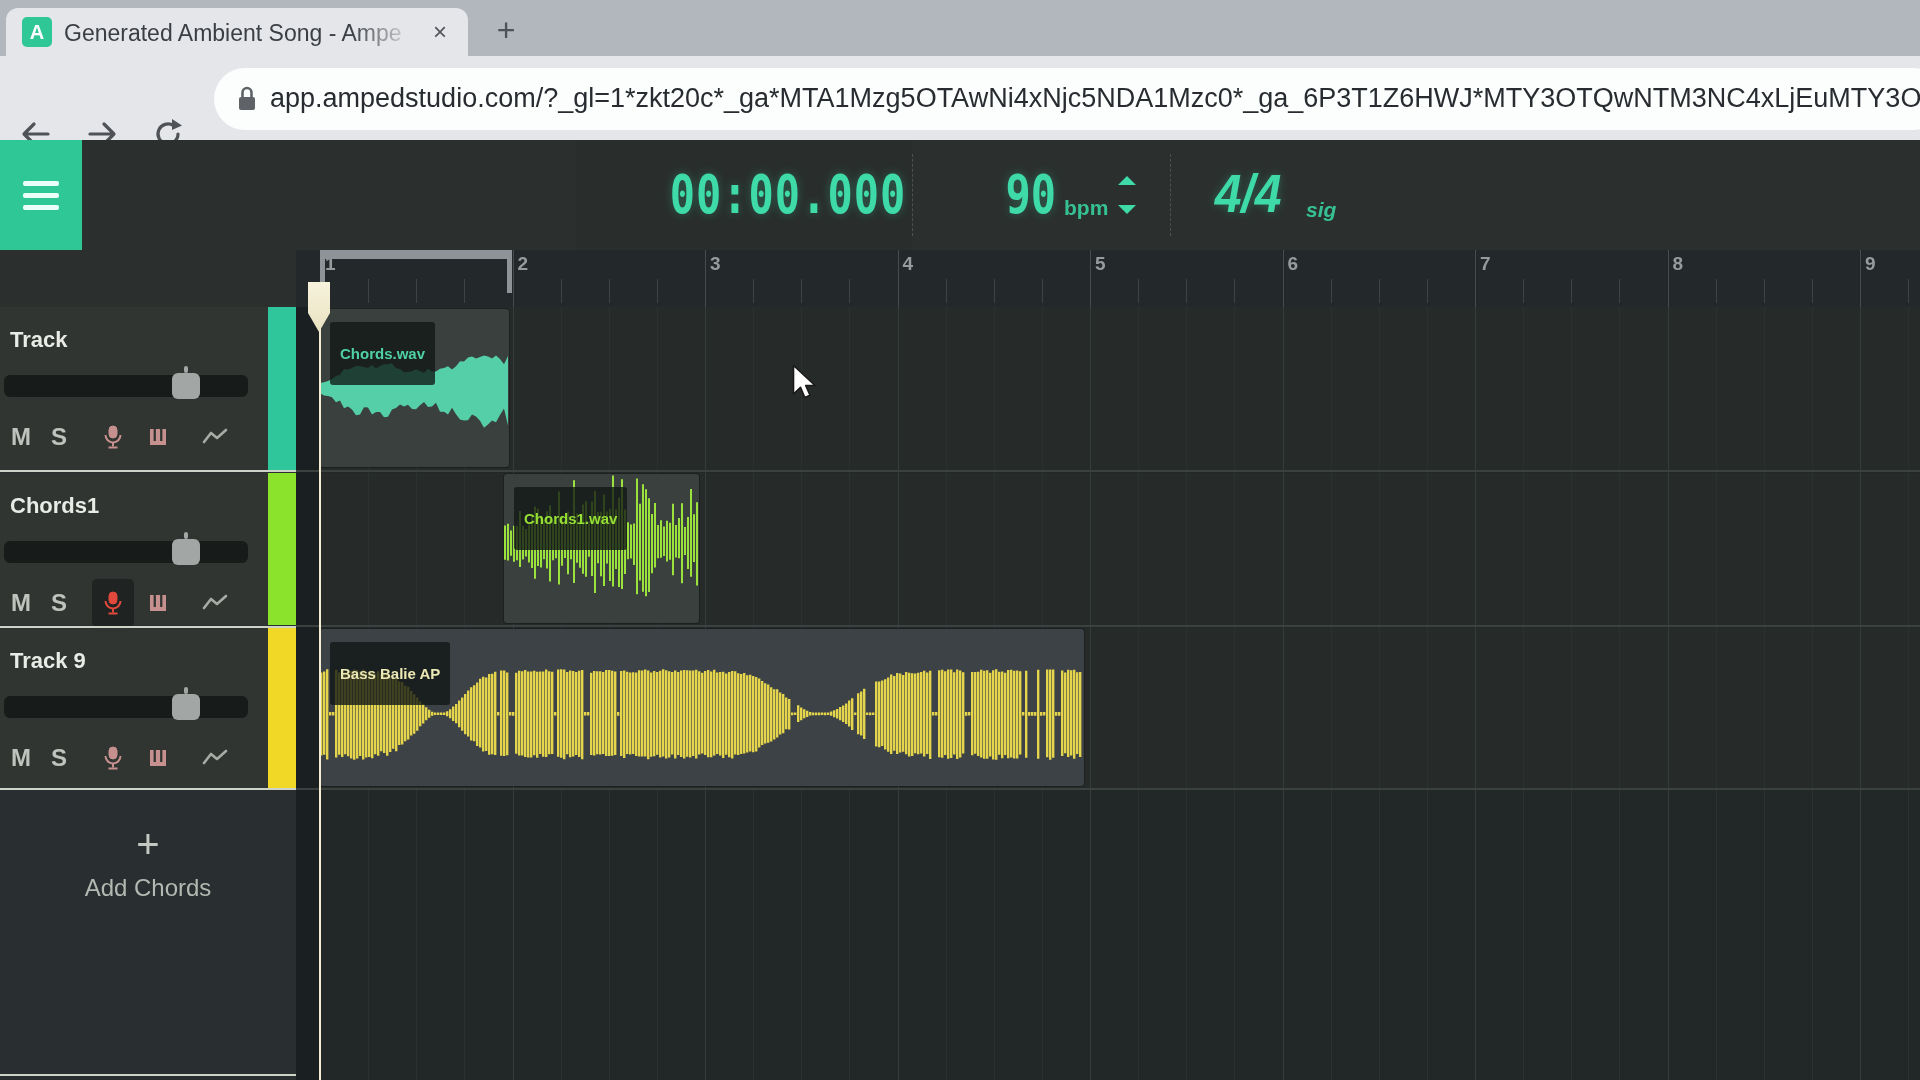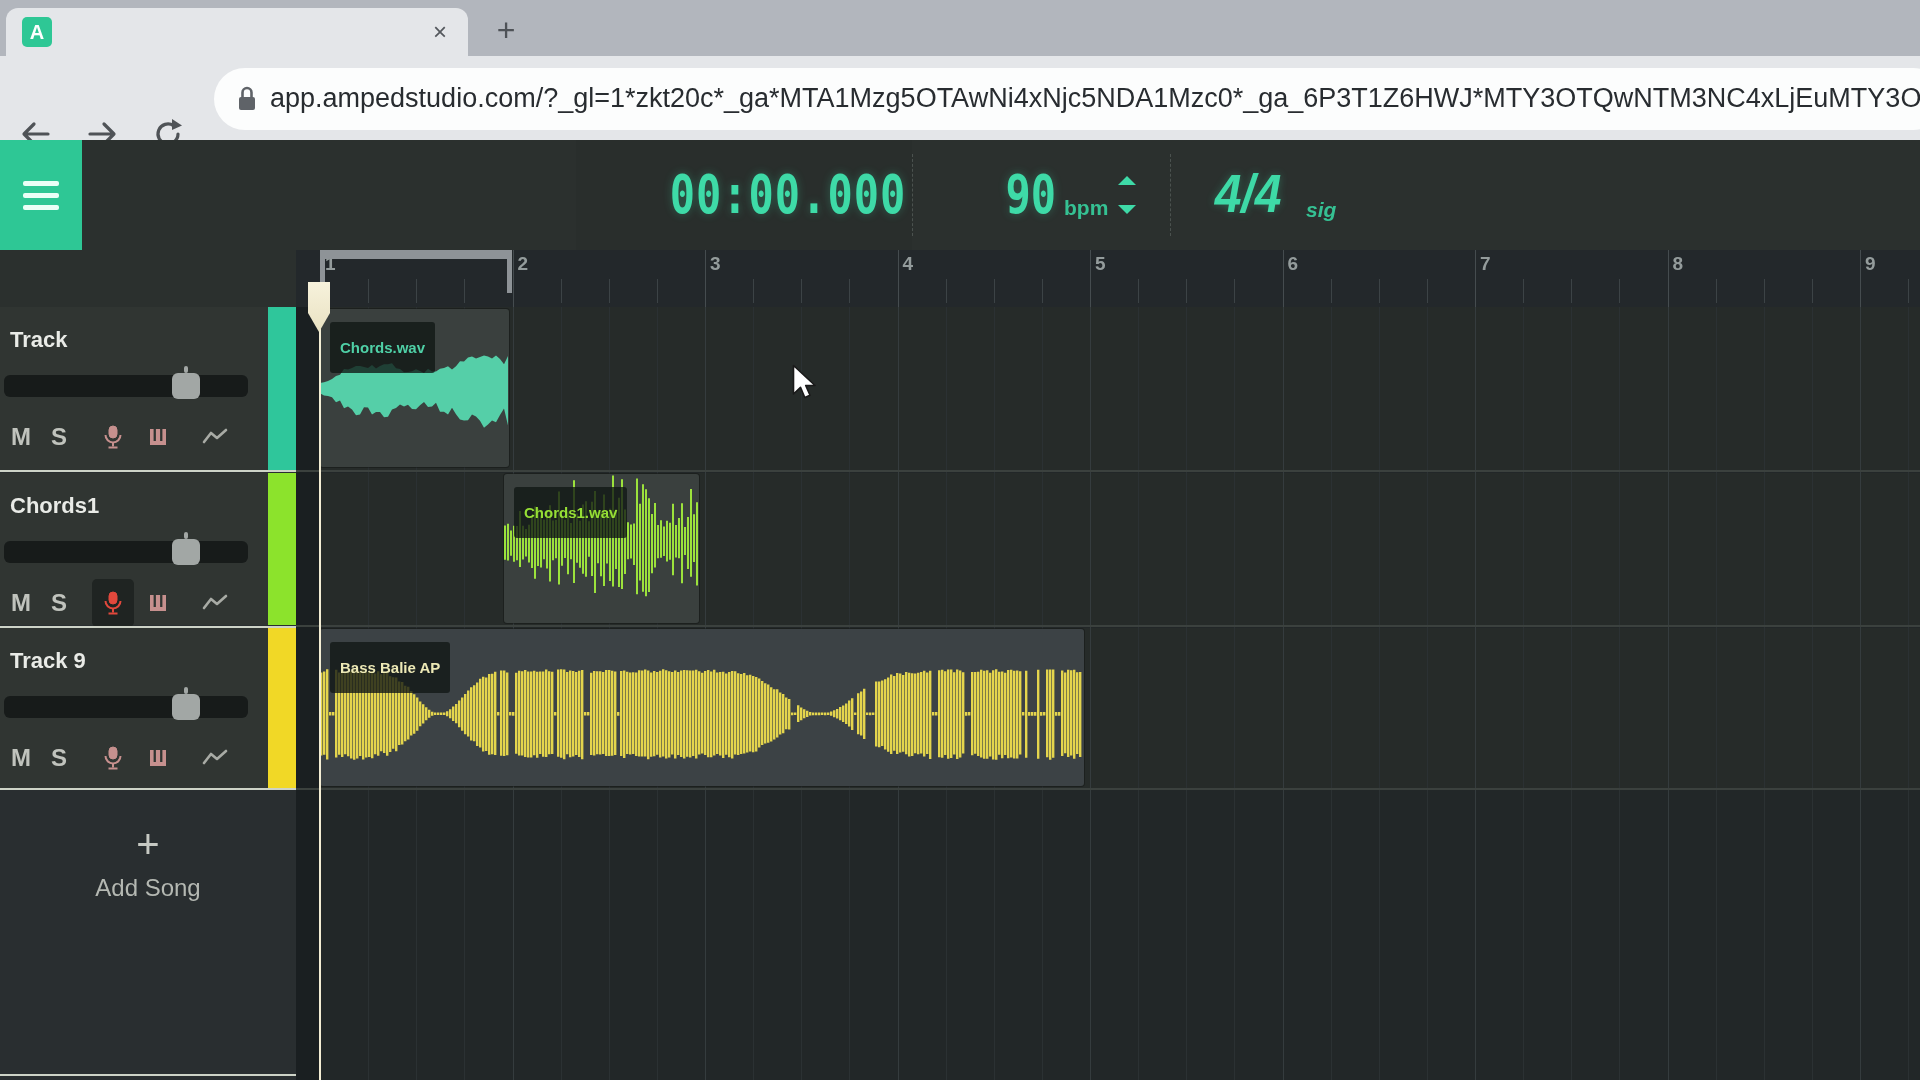--- a/index.html
+++ b/index.html
@@ -44,21 +44,21 @@
 
   
   .timeline{position:absolute;left:296px;top:307px;width:1624px;height:773px;background:#222728;overflow:hidden;}
   .lane{position:absolute;left:0;width:100%;background:#262b29;}
   .pregap{position:absolute;left:0;top:0;width:24px;height:100%;background:#1a1f21;}
   .g-bar{position:absolute;top:0;width:1px;height:100%;background:#353c3e;}
   .g-beat{position:absolute;top:0;width:1px;height:100%;background:#2b3133;}
   .lane-sep{position:absolute;left:0;width:100%;height:2px;background:#3b413e;}
   .clip{position:absolute;background:#3a403e;border-radius:3px;overflow:hidden;box-shadow:0 0 0 1px rgba(0,0,0,.25);}
   .clip .wave{position:absolute;left:0;top:0;width:100%;height:100%;}
-  .chip{position:absolute;left:10px;top:13px;background:rgba(17,23,21,.78);padding:17px 10px;border-radius:3px;font-size:15px;font-weight:bold;white-space:nowrap;z-index:2;}
+  .chip{position:absolute;left:10px;top:13px;background:rgba(17,23,21,.78);padding:23px 10px;border-radius:3px;font-size:15px;font-weight:bold;white-space:nowrap;z-index:2;}
 
   
   .ph-line{position:absolute;width:2px;background:rgba(243,237,212,.95);z-index:30;}
   .ph-flag{position:absolute;width:22px;height:50px;background:linear-gradient(#f7f2dc,#e9e2c2);z-index:31;clip-path:polygon(0 0,100% 0,100% 62%,50% 100%,0 62%);}
 
   
   .panel-corner{position:absolute;left:0;top:250px;width:296px;height:57px;background:#2b302e;}
   .panel{position:absolute;left:0;top:307px;width:296px;height:773px;background:#292e30;}
   .track{position:absolute;left:0;width:296px;background:#303532;}
   .strip{position:absolute;right:0;top:0;width:28px;height:100%;}
@@ -83,20 +83,21 @@
 </head>
 <body>
 
 <div id="screen">
 
   <div class="tabstrip">
     <div class="tab">
       <span class="favicon" id="favicon" style="background: rgb(46, 199, 149);">
           <span>A</span>
         </span>
+      <span class="tab-title">Generated Ambient Song - Ampe</span>
       <button class="tab-close">×</button>
     </div>
     <button class="newtab">+</button>
   </div>
   <div class="urlrow">
     <button class="navbtn" style="left:14px;">
       <svg width="36" height="36" viewBox="0 0 36 36">
           <path d="M30,18 H8 M16,8 L6,18 L16,28" stroke="#4f5357" stroke-width="3.2" fill="none" stroke-linecap="round" stroke-linejoin="round"></path>
         </svg>
     </button>
@@ -437,21 +438,21 @@
       </div>
     </div>
 
     <div class="pdiv" style="top:163px;"></div>
     <div class="pdiv" style="top:319px;"></div>
     <div class="pdiv" style="top:481px;"></div>
     <div class="pdiv" style="top:767px;"></div>
 
     <button class="addtrack">
       <span class="addplus">+</span>
-      <span class="addlabel">Add Song</span>
+      <span class="addlabel">Add Chords</span>
     </button>
   </div>
 
   <div class="ph-line" id="ph-line" style="left: 319px; top: 300px; height: 780px; background: rgb(243, 237, 212);"></div>
   <div class="ph-flag" id="ph-flag" style="left: 308px; top: 282px;"></div>
 
   <div class="cursor" style="left:792px;top:364px;">
     <svg width="26" height="38" viewBox="0 0 26 38">
         <path d="M1.5,1.5 L1.5,30 L8.5,23.3 L12.8,33.5 L18,31.2 L13.7,21.5 L23,21.5 Z" fill="#ffffff" stroke="#1a1a1a" stroke-width="1.6" stroke-linejoin="round"></path>
       </svg>

